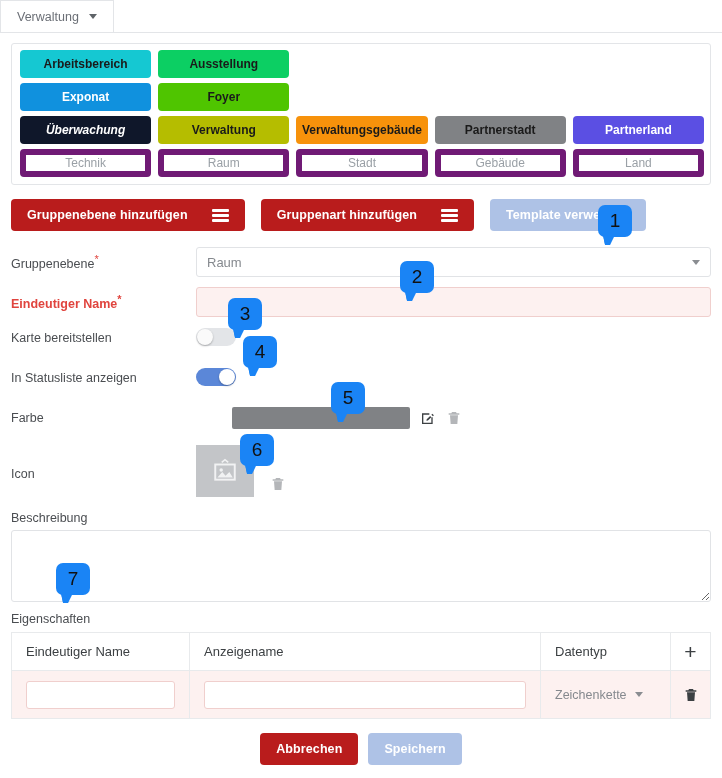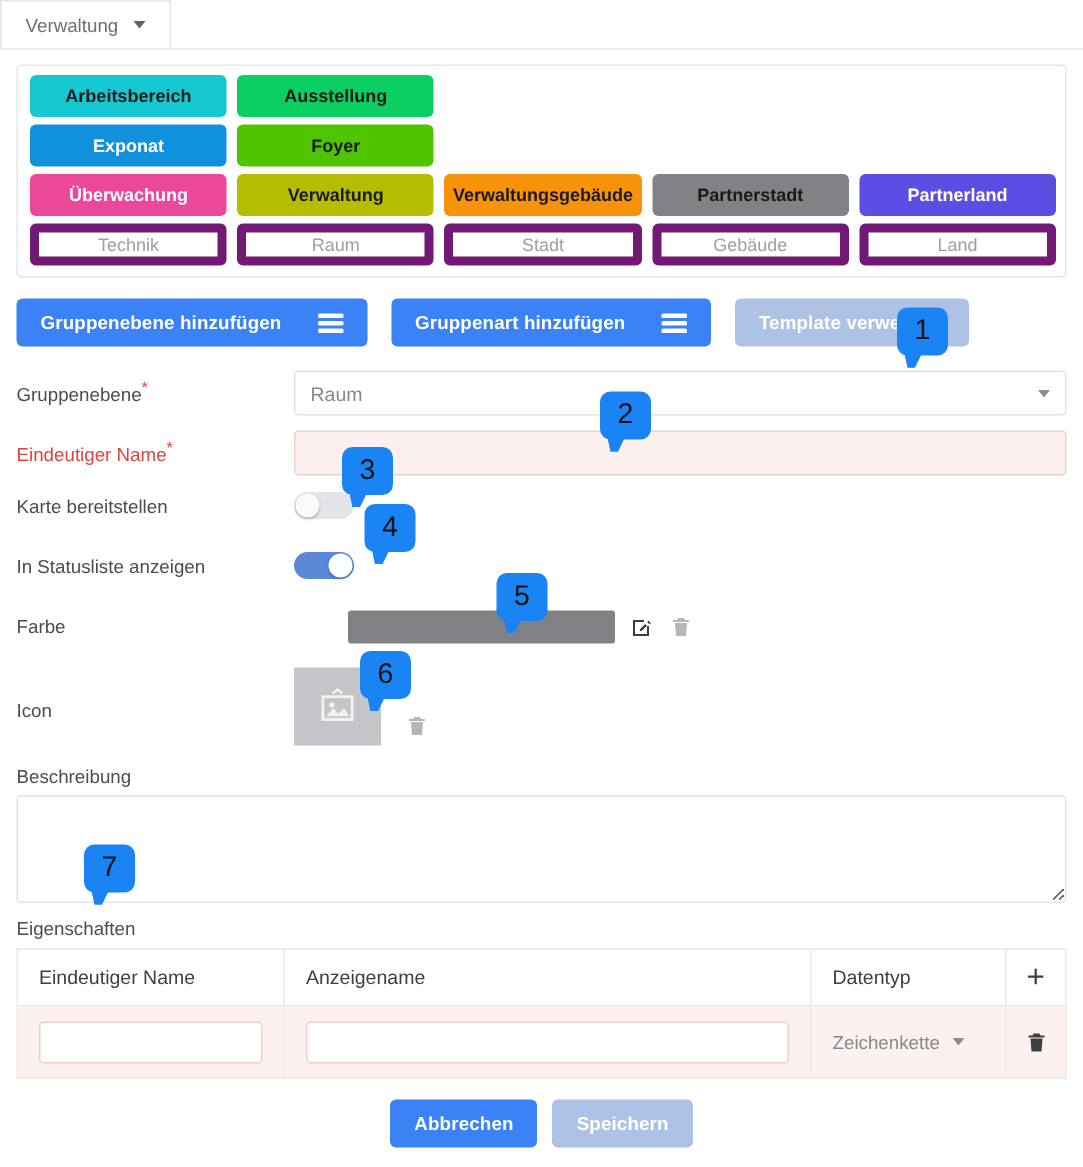--- a/index.html
+++ b/index.html
@@ -87,39 +87,39 @@
     font-family: "Liberation Sans", sans-serif;
     font-size: 12.5px;
     font-weight: 700;
     padding: 0 16px;
     height: 32px;
     display: flex; align-items: center; justify-content: center;
     gap: 12px;
     cursor: pointer;
     letter-spacing: .1px;
   }
-  .btn-primary { background: #3b82f6; gap: 24px; }
+  .btn-primary { background: #b91c1c; gap: 24px; }
   .btn-disabled { background: #aec2e6; cursor: default; }
   .listicon { display: flex; flex-direction: column; gap: 2px; width: 17px; }
   .listicon i { display: block; height: 3px; background: #fff; border-radius: 1px; }
 
   
   .form { margin: 16px 11px 0 11px; }
   .row {
     display: flex;
     align-items: center;
     min-height: 30px;
   }
   .lbl {
     width: 185px;
     flex: 0 0 185px;
     font-size: 12.5px;
     color: #4a4d51;
   }
-  .lbl.err { color: #e0443e; }
+  .lbl.err { color: #e0443e; font-weight: bold; }
   .req { color: #e0443e; font-size: 11px; vertical-align: super; }
   .ctl { flex: 1; }
 
   .select {
     height: 30px;
     border: 1px solid #e1e3e6;
     border-radius: 3px;
     display: flex; align-items: center;
     padding: 0 10px;
     color: #85898e;
@@ -290,21 +290,21 @@
       <div class="chip" style="background: rgb(21, 200, 210); color: rgb(26, 26, 26);">Arbeitsbereich</div>
       <div class="chip" style="background: rgb(12, 207, 99); color: rgb(26, 26, 26);">Ausstellung</div>
       <div class="chip empty"></div>
       <div class="chip empty"></div>
       <div class="chip empty"></div>
       <div class="chip" style="background: rgb(16, 145, 222); color: rgb(255, 255, 255);">Exponat</div>
       <div class="chip" style="background: rgb(79, 197, 0); color: rgb(26, 26, 26);">Foyer</div>
       <div class="chip empty"></div>
       <div class="chip empty"></div>
       <div class="chip empty"></div>
-      <div class="chip" style="background: #ec4899; color: rgb(255, 255, 255);">Überwachung</div>
+      <div class="chip" style="background: #0f172a; color: rgb(255, 255, 255); font-style: italic;">Überwachung</div>
       <div class="chip" style="background: rgb(181, 189, 0); color: rgb(26, 26, 26);">Verwaltung</div>
       <div class="chip" style="background: rgb(247, 146, 11); color: rgb(26, 26, 26);">Verwaltungsgebäude</div>
       <div class="chip" style="background: rgb(128, 130, 133); color: rgb(26, 26, 26);">Partnerstadt</div>
       <div class="chip" style="background: rgb(91, 79, 227); color: rgb(255, 255, 255);">Partnerland</div>
       <div class="chip plain">Technik</div>
       <div class="chip plain">Raum</div>
       <div class="chip plain">Stadt</div>
       <div class="chip plain">Gebäude</div>
       <div class="chip plain">Land</div>
     </div>

